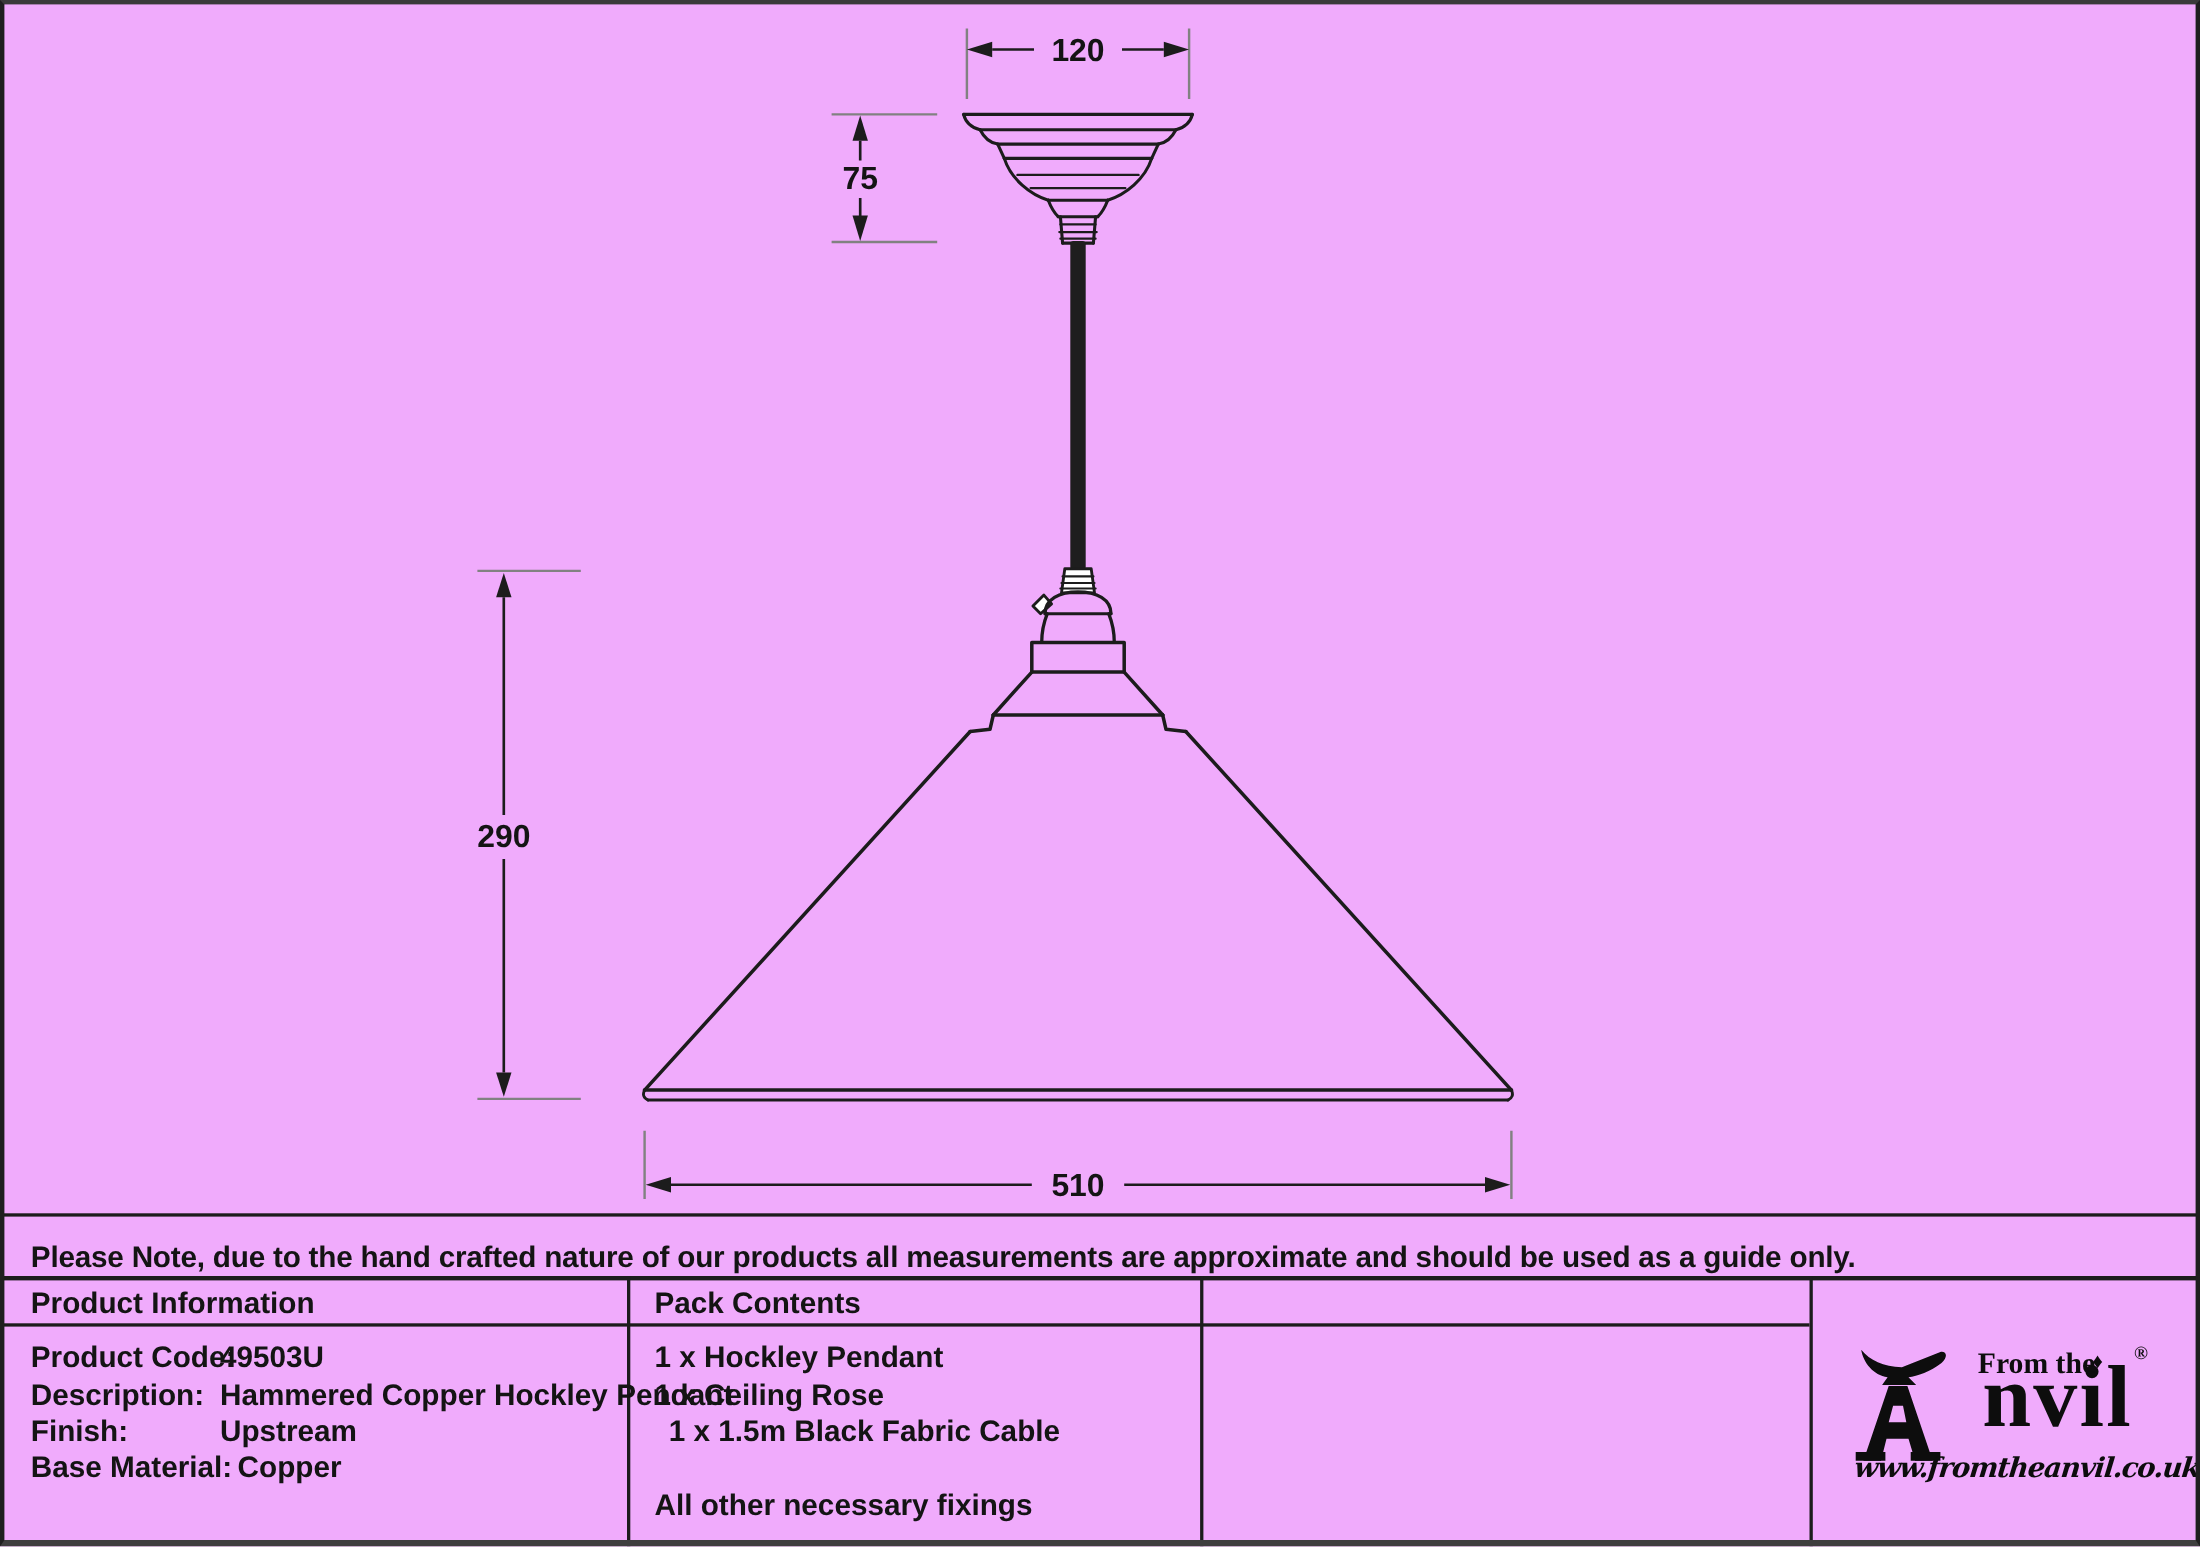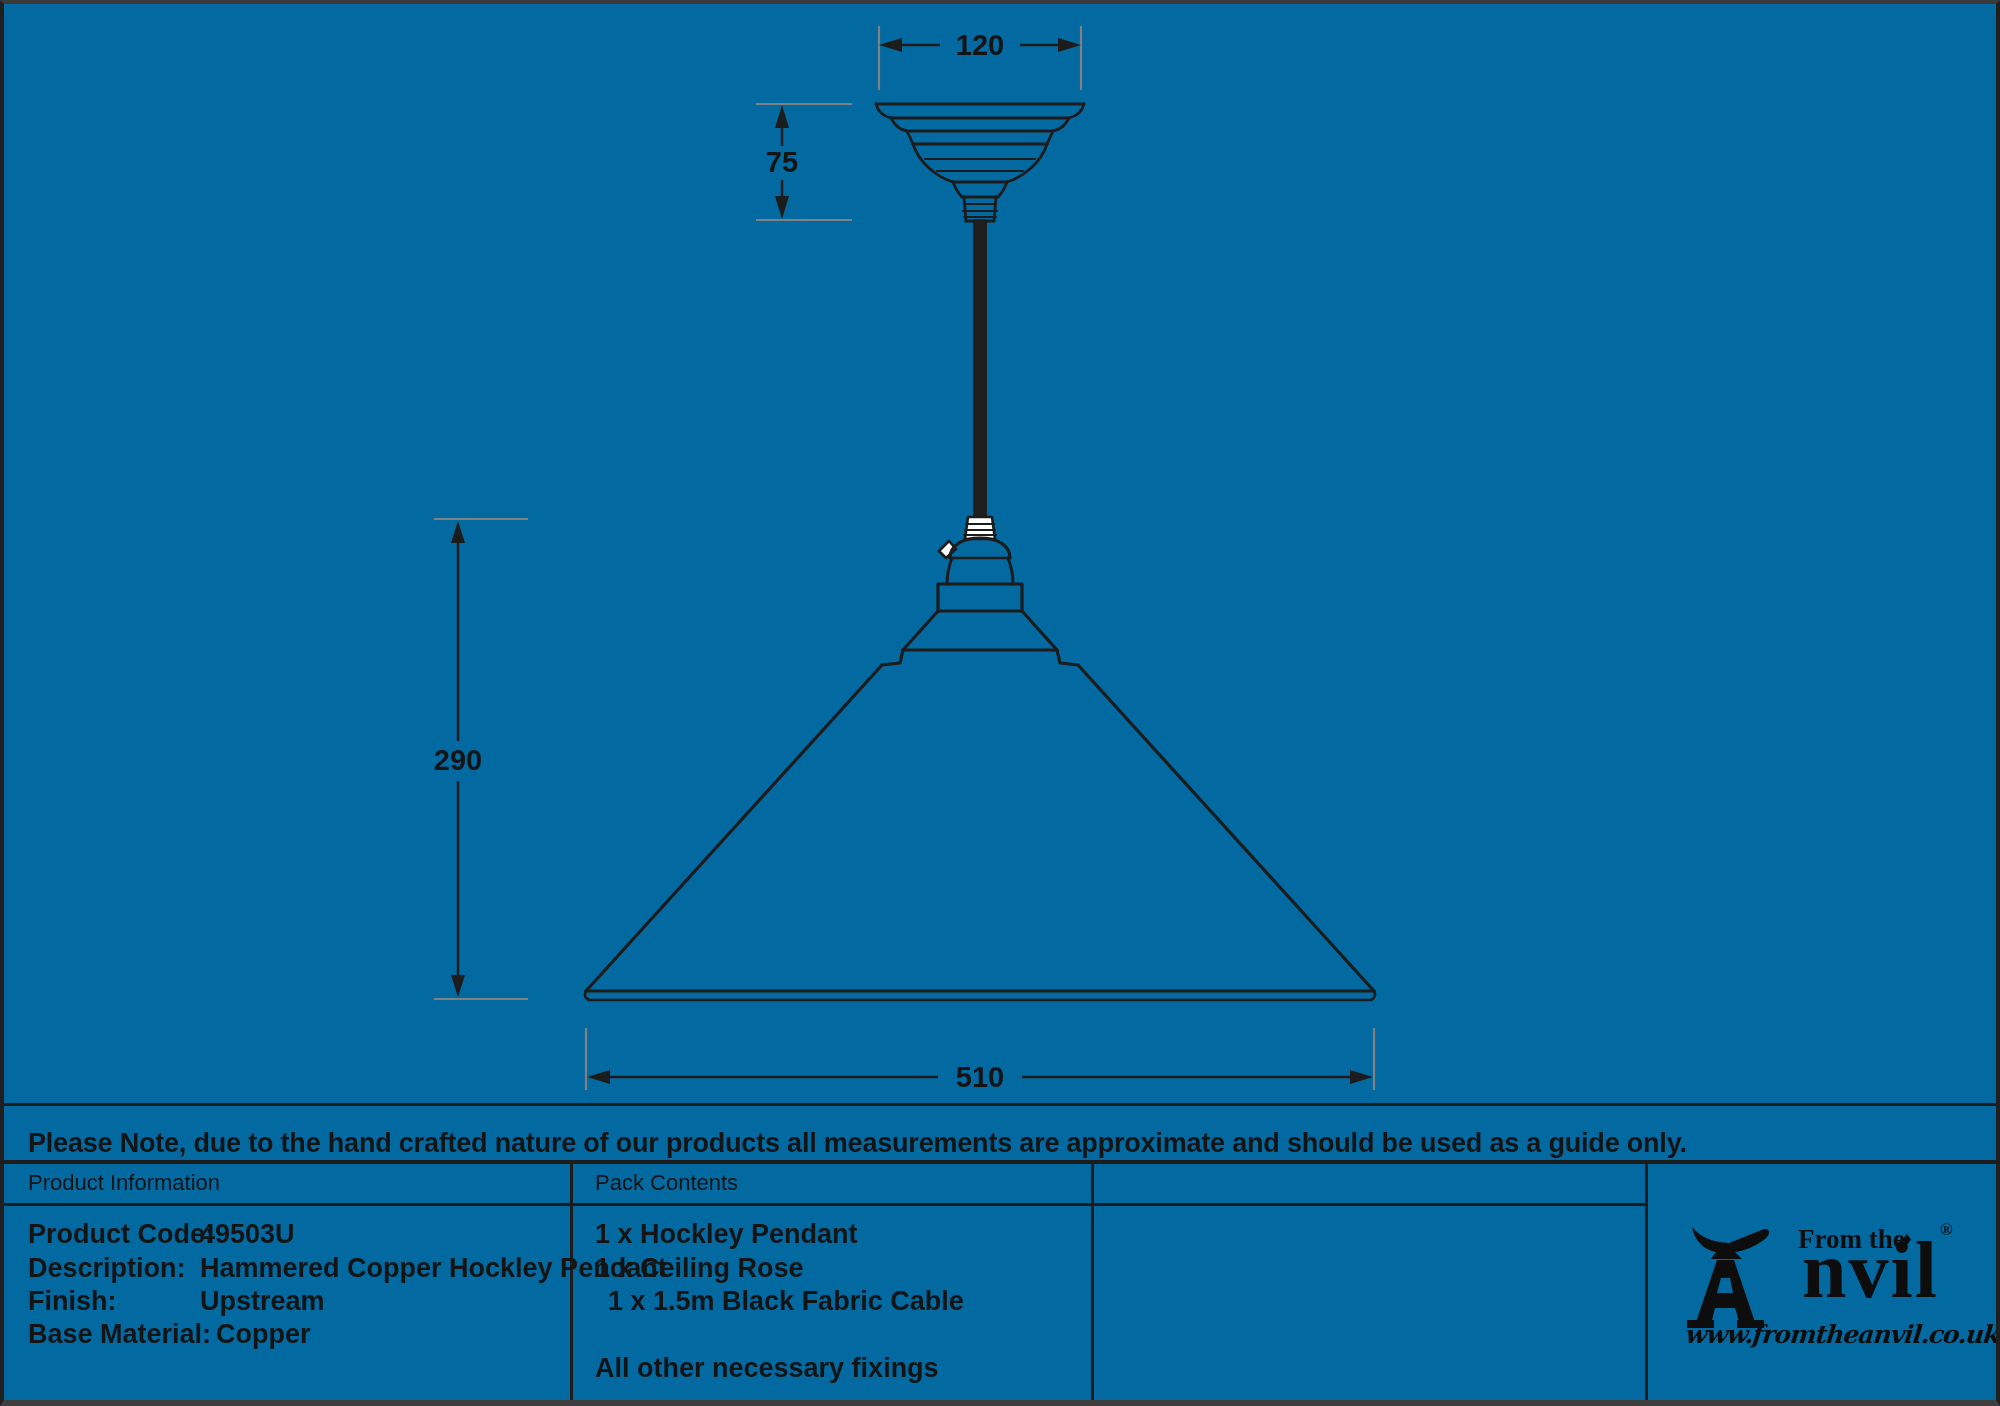--- a/index.html
+++ b/index.html
@@ -1,31 +1,31 @@
 <!DOCTYPE html>
 <html><head>
 <meta charset="utf-8">
 <style>
   html,body{margin:0;padding:0;background:#cfcfcf;}
   .page{
-    position:relative; width:2000px; height:1406px; background:#0369a1;
+    position:relative; width:2000px; height:1406px; background:#f0abfc;
     font-family:"Liberation Sans","DejaVu Sans",sans-serif; color:#161616;
     overflow:hidden; margin:0 auto;
   }
   .frame{
     position:absolute; inset:0; box-sizing:border-box;
     border-left:4px solid #1f1f1f; border-right:4px solid #1f1f1f;
     border-top:4px solid #3a3a3a; border-bottom:6px solid #3e3e3e;
     pointer-events:none;
   }
   .drawing-svg{ position:absolute; left:0; top:0; }
   .line{ position:absolute; background:#1c1c1c; }
   .txt{ position:absolute; white-space:nowrap; color:#141414; }
   .note{ font-size:27px; font-weight:600; letter-spacing:-0.2px; }
-  .th{ font-size:22px; font-weight:400; }
+  .th{ font-size:27px; font-weight:700; }
   .cell{ font-size:27px; font-weight:600; }
   .dim-label{ font:700 29px "Liberation Sans","DejaVu Sans",sans-serif; fill:#141414; }
   
   .logo{ position:absolute; left:1684px; top:1220px; width:300px; height:130px; }
   .logo .fromthe{ position:absolute; left:114px; top:4px; font:700 27px "Liberation Serif","DejaVu Serif",serif; color:#0d0d0d; }
   .logo .diamond{ position:absolute; left:218px; top:8px; font-size:19px; color:#0d0d0d; }
   .logo .nvil{ position:absolute; left:98px; top:10px; font:700 80px/80px "Liberation Serif","DejaVu Serif",serif; color:#0d0d0d; letter-spacing:2px;margin-left:20px; }
   .logo .reg{ position:absolute; left:256px; top:0px; font-size:17px; font-weight:700; color:#0d0d0d; font-family:"Liberation Serif",serif; }
   .logo .url{ position:absolute; left:2px; top:100px; font:700 italic 25px "DejaVu Serif","Liberation Serif",serif; color:#0d0d0d; letter-spacing:-1px; transform:skewX(-6deg); }
   .anvil-svg{ position:absolute; left:0; top:2px; }

